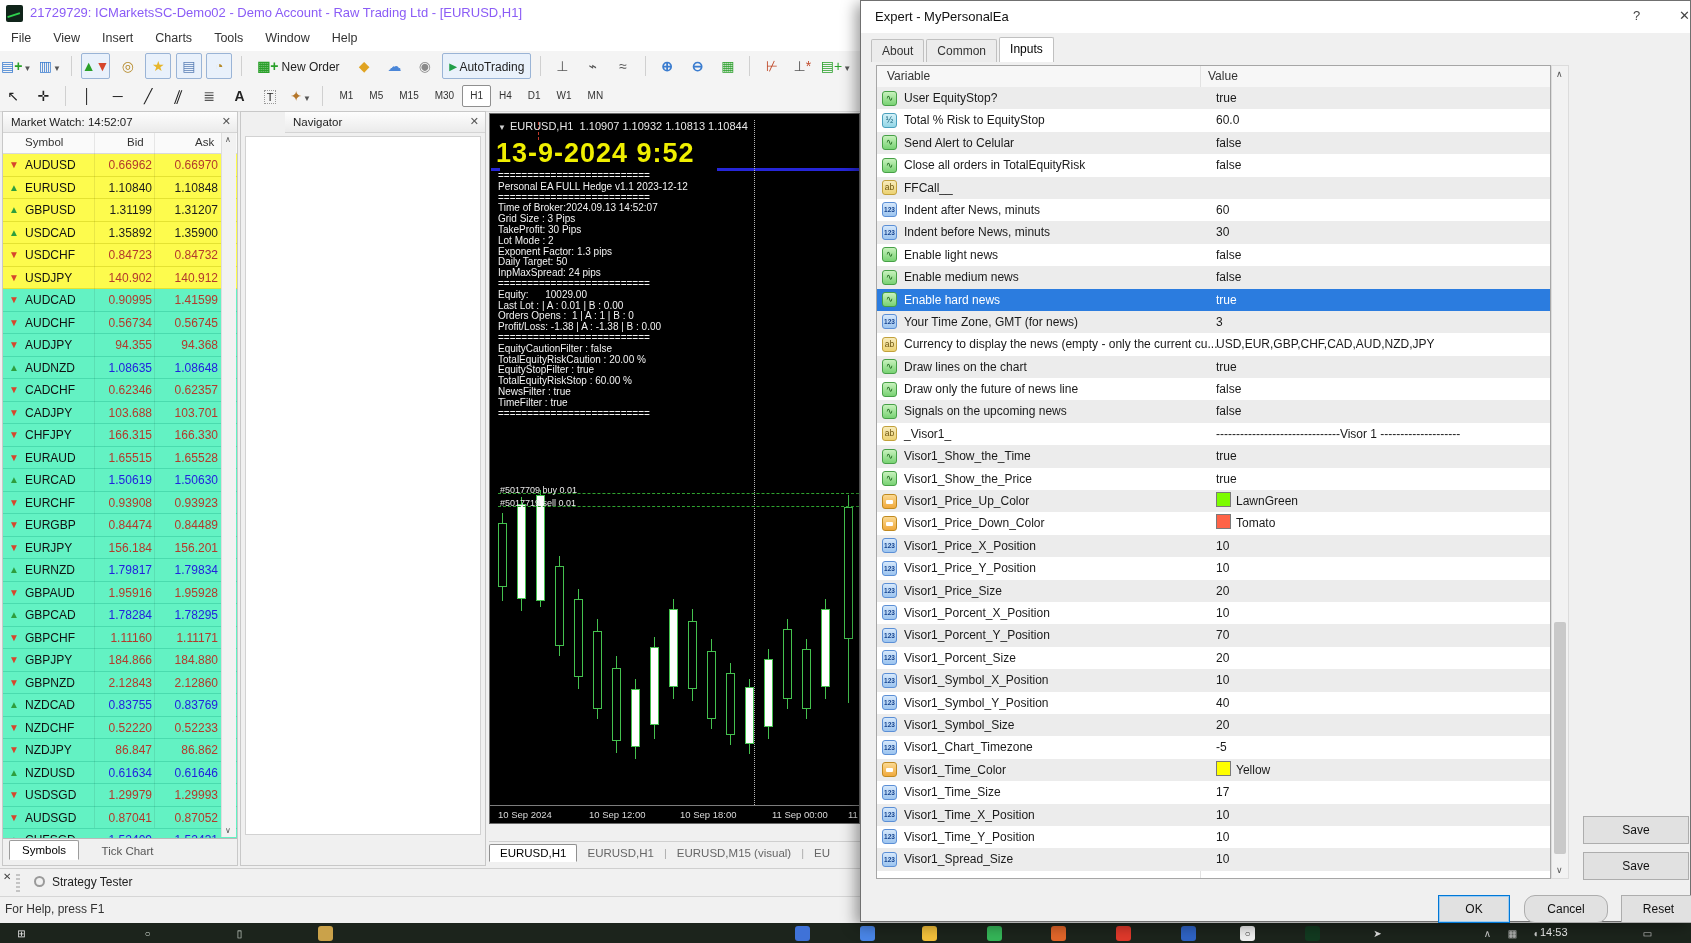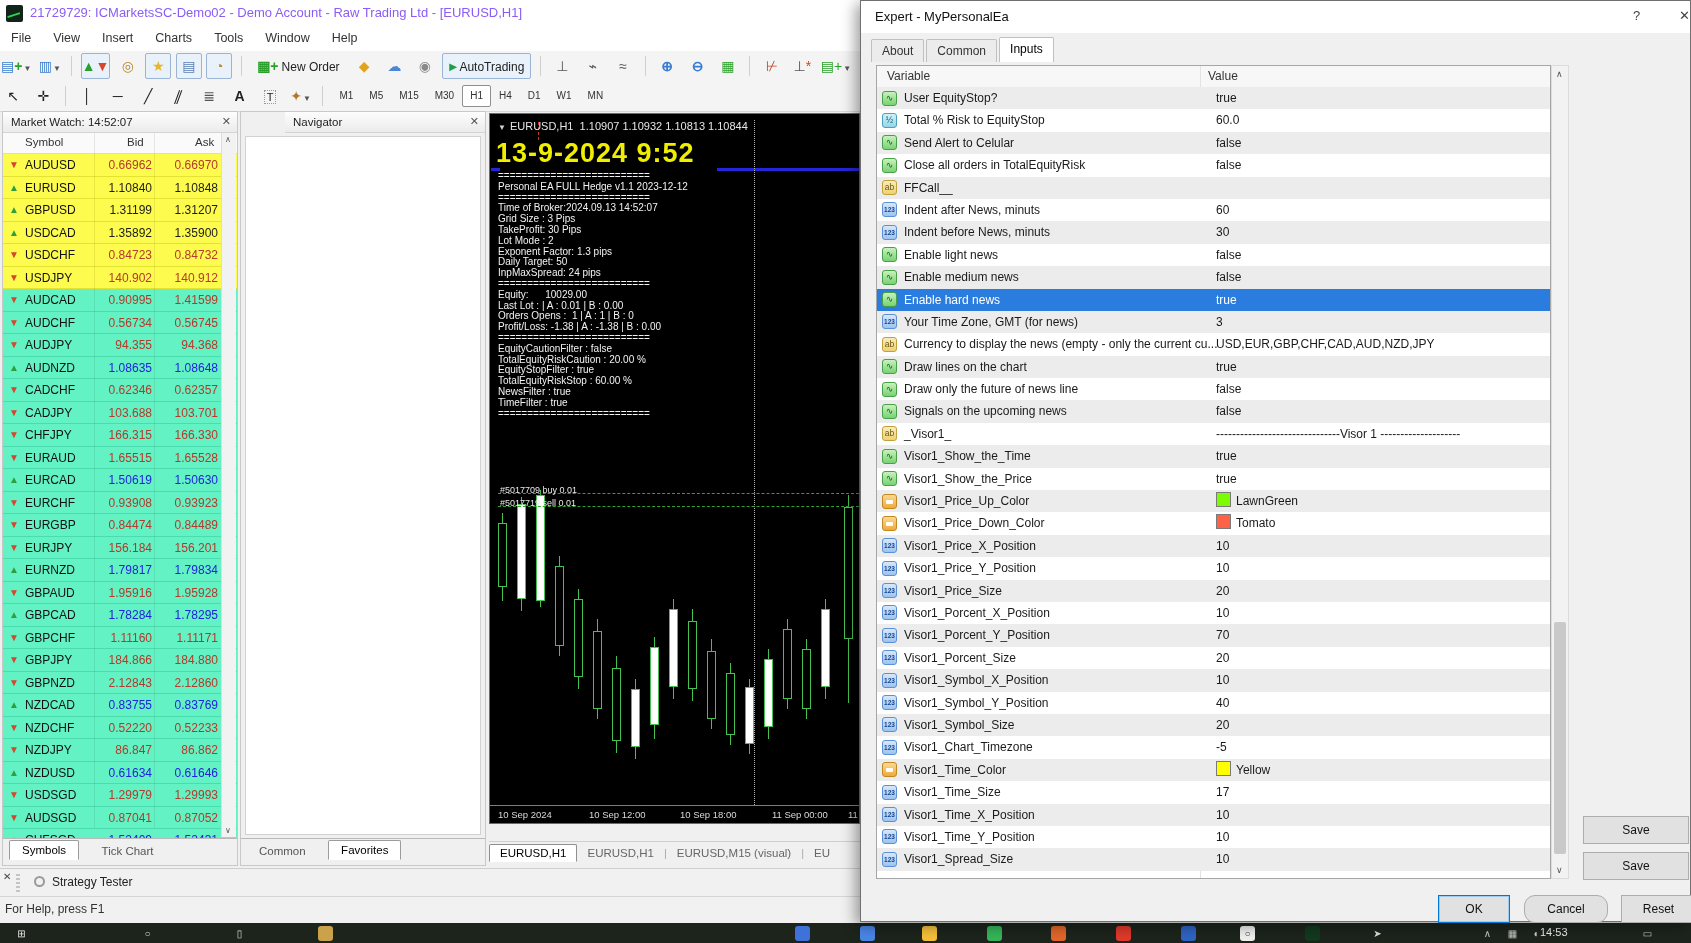--- a/index.html
+++ b/index.html
@@ -385,24 +385,20 @@
       <span class="ptab">Tick Chart</span>
     </div>
   </div>
 
   <div id="nav-panel" class="panel">
     <div class="panel-h">
       <span>Navigator</span>
       <span class="panel-x">✕</span>
     </div>
     <div id="nav-body"></div>
-    <div class="ptabs">
-      <span class="ptab">Common</span>
-      <span class="ptab active">Favorites</span>
-    </div>
   </div>
 
   <div id="chart-win">
     <span class="blueline" style="left:1px;width:9px"></span>
     <span class="blueline" style="left:227px;width:144px"></span>
     <span class="vdot" style="left:264px"></span>
     <span class="reddash" style="left:48px;top:8px;height:18px"></span>
     <div id="candles">
         <div class="candle">
           <div class="wick" style="left: 12px; top: 399px; height: 88px;"></div>

